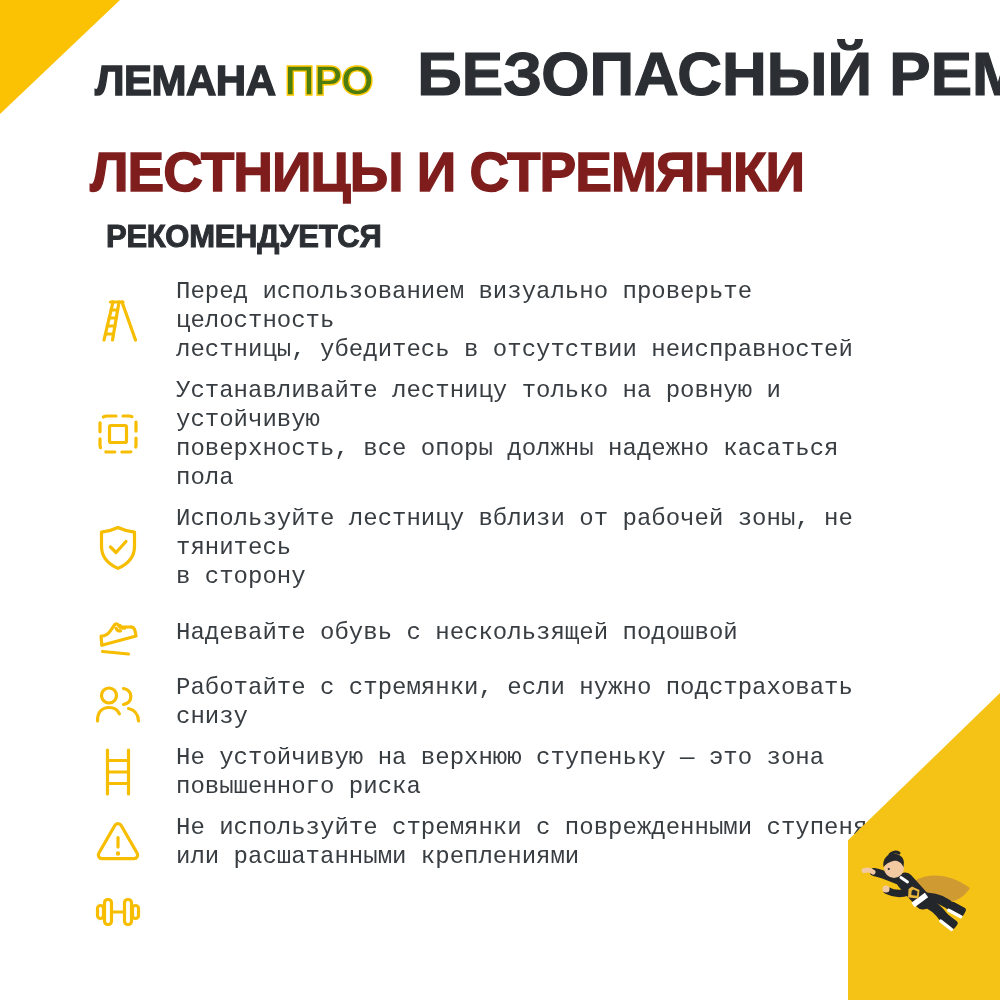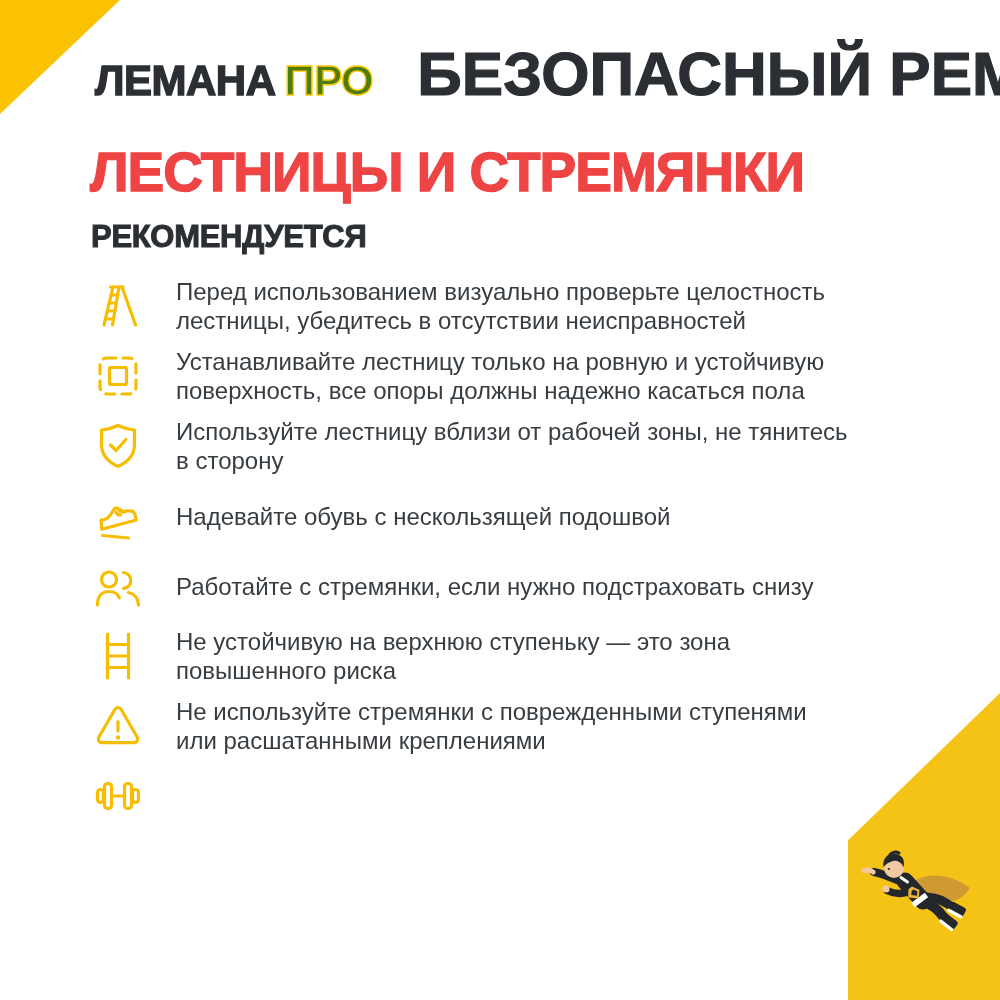--- a/index.html
+++ b/index.html
@@ -18,32 +18,32 @@
   }
   .corner-br svg{position:absolute;left:4px;top:150px;}
   
   .header{position:absolute;left:95px;top:38px;display:flex;align-items:baseline;}
   .logo{font-size:42px;font-weight:700;color:#2B2F33;letter-spacing:-.5px;-webkit-text-stroke:1.4px currentColor;white-space:nowrap;}
   .logo .accent{color:#4d7c0f;-webkit-text-stroke:1.4px #FFC700;margin-left:9px;}
   .program{font-size:62px;font-weight:700;color:#2B2F33;letter-spacing:0;-webkit-text-stroke:1.2px currentColor;margin-left:44px;white-space:nowrap;}
   
   .title{
     position:absolute;left:90px;top:140px;margin:0;font-size:55px;font-weight:700;
-    color:#ef4444;letter-spacing:-1px;-webkit-text-stroke:1.4px currentColor;white-space:nowrap;
+    color:#7f1d1d;letter-spacing:-1px;-webkit-text-stroke:1.4px currentColor;white-space:nowrap;
   }
   
   .content{position:absolute;left:90px;top:220px;width:820px;}
   .section-heading{
-    margin:0 0 23px 1px;font-size:31px;font-weight:700;color:#2B2F33;
+    margin:0 0 23px 16px;font-size:31px;font-weight:700;color:#2B2F33;
     letter-spacing:-.3px;-webkit-text-stroke:1px currentColor;line-height:34px;
   }
   .section + .section .section-heading{margin-top:16px;}
   .item{display:flex;align-items:center;margin-bottom:12px;min-height:58px;}
   .icon-box{width:56px;height:56px;flex:none;margin-right:30px;display:flex;align-items:center;justify-content:center;}
-  .item p{margin:0;font-size:24px;line-height:29px;color:#383D42;white-space:pre-line;}
+  .item p{margin:0;font-size:24px;line-height:29px;color:#383D42;white-space:pre-line;font-family:Liberation Mono, monospace;}
   
   .ic{stroke:#F7BD00;fill:none;stroke-width:3.2;stroke-linecap:round;stroke-linejoin:round;}
 </style>
 </head>
 <body>
 
 <div class="poster">
 
   <div class="corner-tl"></div>
 

